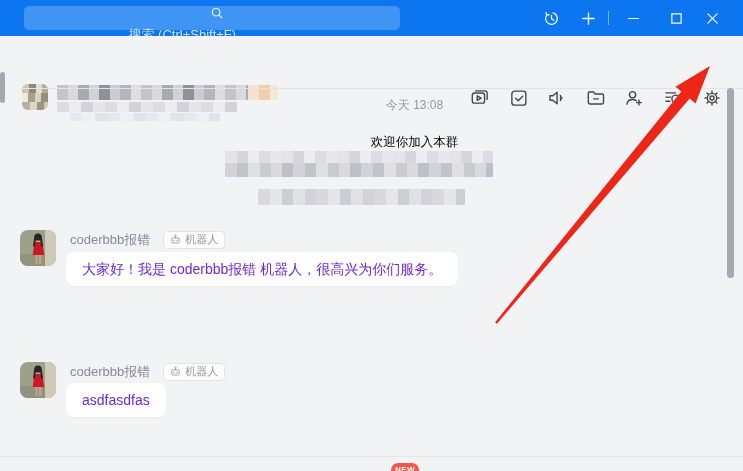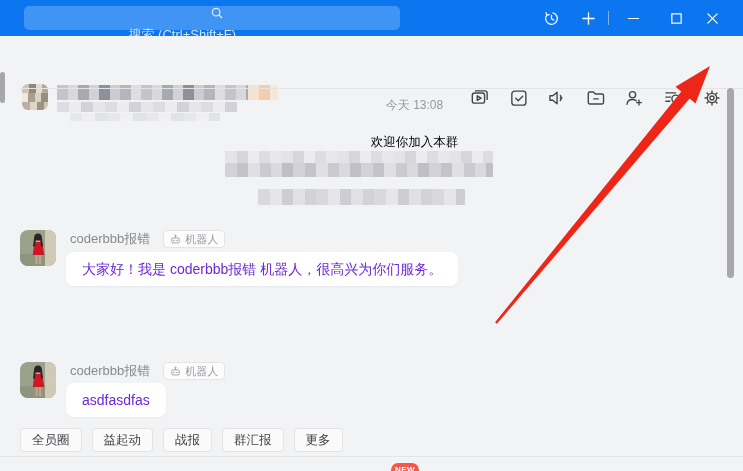--- a/index.html
+++ b/index.html
@@ -46,21 +46,21 @@
   
   .sys-text{position:absolute;left:0;width:743px;text-align:center;color:#97979c;font-size:12px;padding-left:43px;}
   .m-ann1{left:225px;top:151px;width:268px;height:12px;
     background:repeating-linear-gradient(90deg,#e3e3e8 0 12px,#d6d6db 12px 23px,#ececf0 23px 34px,#dcdce1 34px 45px,#e8e8ec 45px 56px);}
   .m-ann2{left:225px;top:163px;width:268px;height:14px;
     background:repeating-linear-gradient(90deg,#d2d2d8 0 12px,#c3c3ca 12px 23px,#dfdfe4 23px 35px,#cacad1 35px 46px,#d9d9de 46px 57px,#bfbfc7 57px 68px);}
   .m-ann3{left:258px;top:189px;width:207px;height:16px;
     background:repeating-linear-gradient(90deg,#d8d8dd 0 12px,#e6e6ea 12px 24px,#cdcdd4 24px 35px,#e1e1e5 35px 47px,#d2d2d8 47px 58px);}
   .msg{position:absolute;left:0;width:743px;}
   .msg .avatar{position:absolute;left:20px;top:0;width:36px;height:36px;border-radius:8px;overflow:hidden;}
-  .name-row{position:absolute;left:70px;top:0;display:flex;align-items:flex-start;gap:13px;height:19px;}
+  .name-row{position:absolute;left:70px;top:0;display:flex;align-items:center;gap:13px;height:19px;}
   .sender{color:#8a8a8e;font-size:13px;}
   .bot-badge{
     display:flex;align-items:center;gap:4px;height:18px;padding:0 6px;border-radius:4px;
     border:1px solid #e4e4e7;background:#fcfcfd;color:#9a9a9e;font-size:11px;box-sizing:border-box;
   }
   .bubble{
     position:absolute;left:66px;background:#ffffff;border-radius:8px;padding:8px 16px;
     font-size:14px;color:#6d28d9;white-space:nowrap;line-height:18px;
     box-shadow:0 1px 2px rgba(0,0,0,.04);
   }
@@ -261,27 +261,20 @@
             <circle cx="5" cy="8.2" r="0.5" fill="#9a9a9e"></circle>
             <circle cx="9" cy="8.2" r="0.5" fill="#9a9a9e"></circle>
           </svg>
         </span>
         <span>机器人</span>
       </span>
     </div>
     <div class="bubble" style="top:21px;">asdfasdfas</div>
   </div>
 
-  <div class="tabs">
-    <button class="tab-btn">全员圈</button>
-    <button class="tab-btn">益起动</button>
-    <button class="tab-btn">战报</button>
-    <button class="tab-btn">群汇报</button>
-    <button class="tab-btn">更多</button>
-  </div>
   <div class="footer-divider"></div>
   <div class="new-badge">NEW</div>
 
   <div class="scroll-right"></div>
   <div class="scroll-left"></div>
 
   <svg class="arrow-overlay" viewBox="0 0 743 471">
     <polygon points="496.9,323.8 689.7,98.6 695.5,103.5 710,66 675.5,86.7 681.3,91.6 495.1,322.2" fill="#ee2617"></polygon>
   </svg>
 

